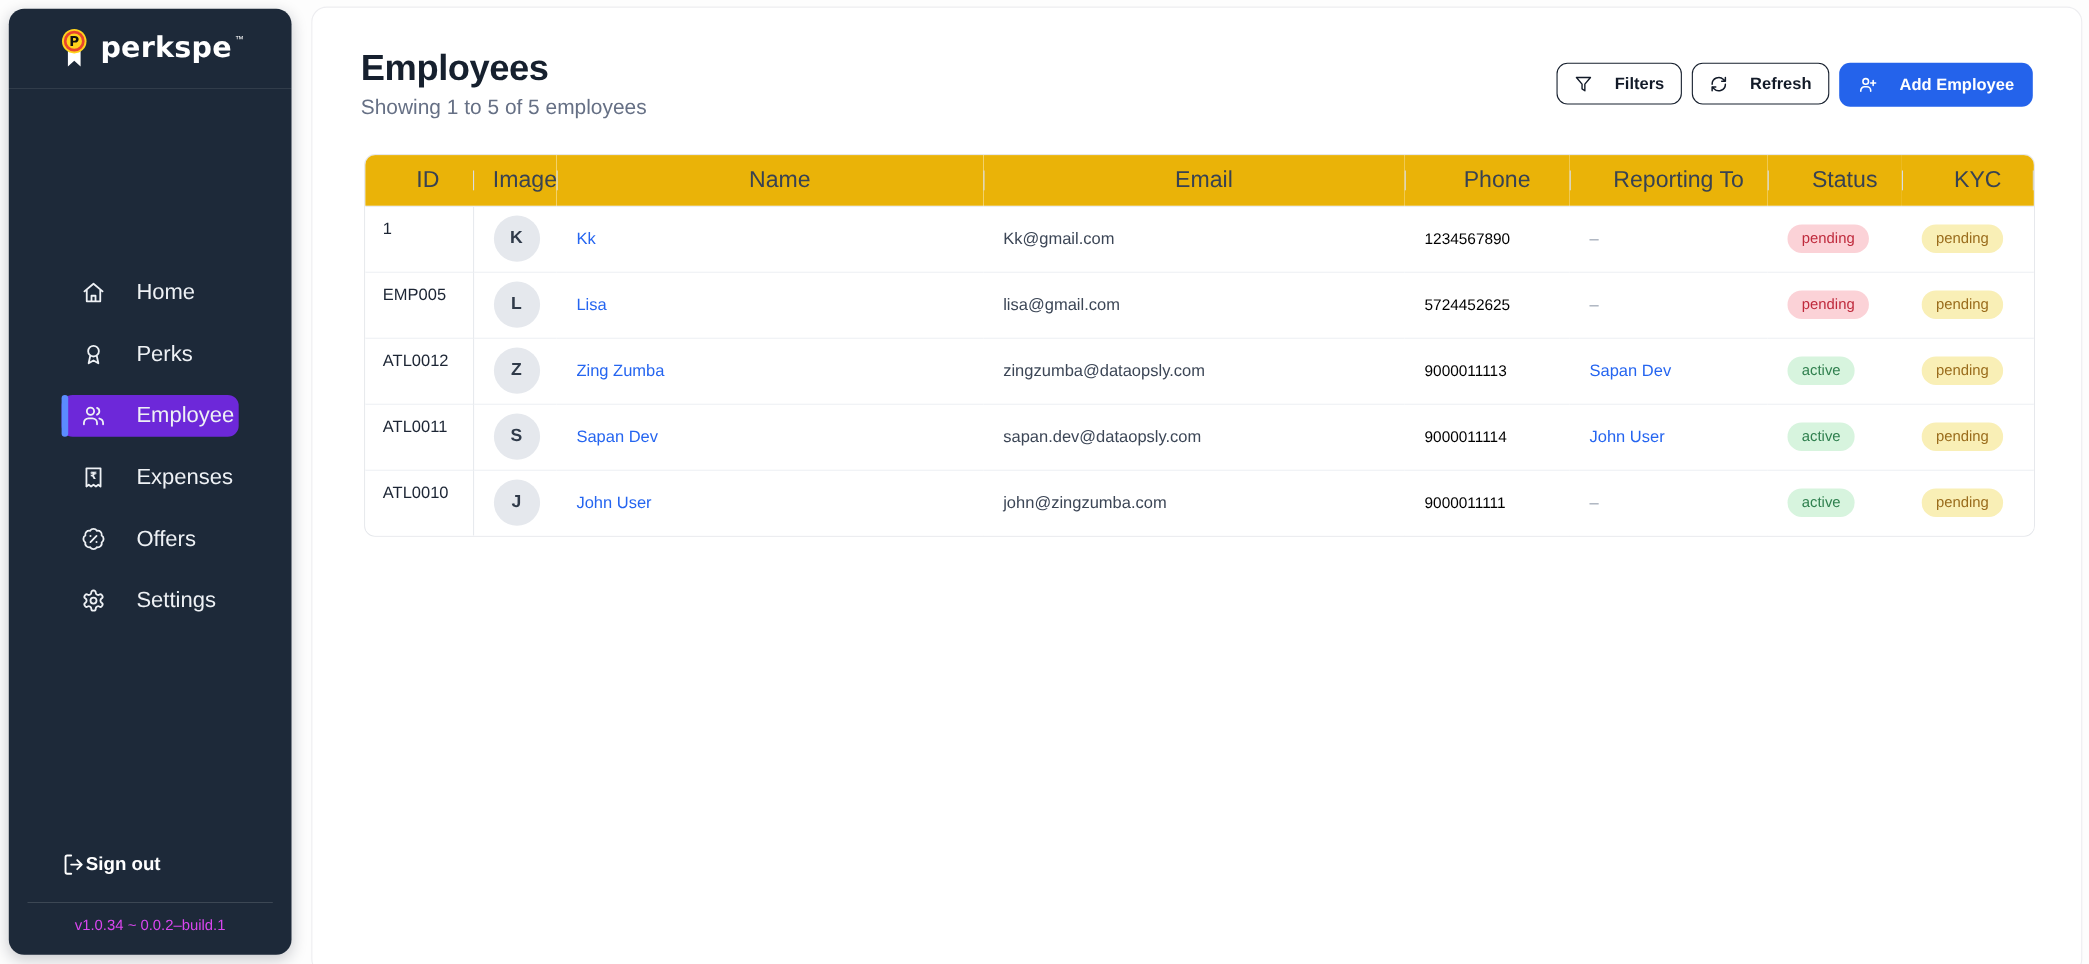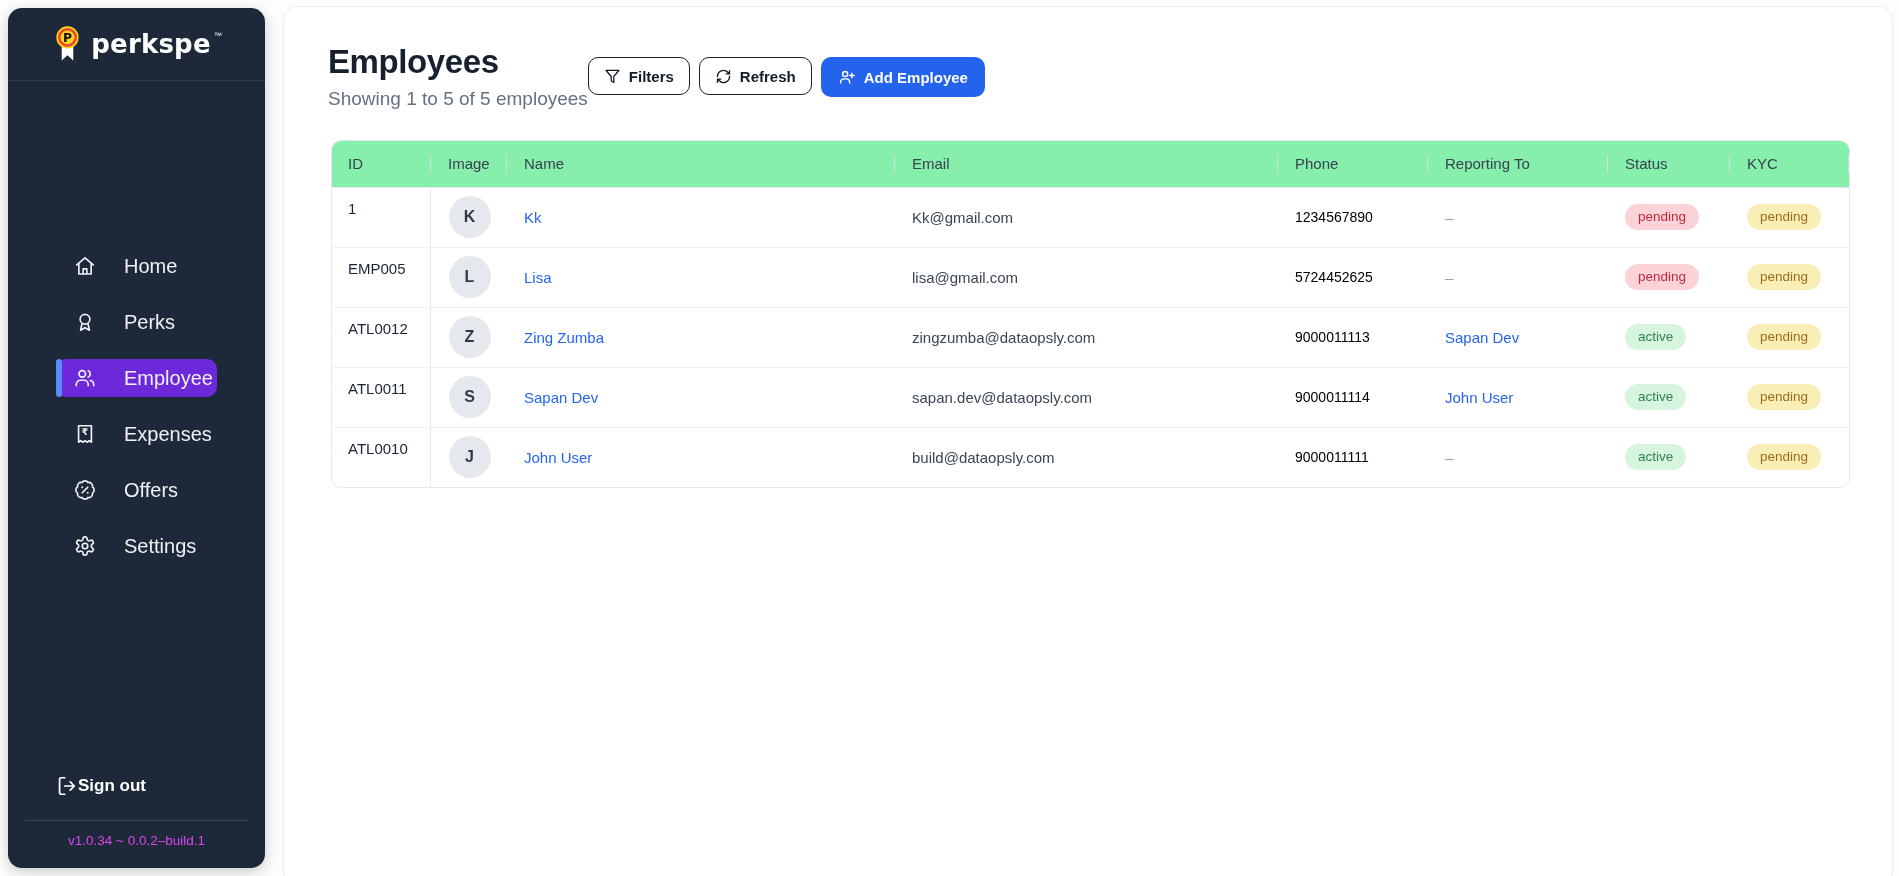--- a/index.html
+++ b/index.html
@@ -25,36 +25,36 @@
     width:6px; border-radius:6px; background:#5b8cff; }
   .spacer{ flex:1 1 auto; }
   .signout{ margin:0 48px 14px 48px; height:40px; display:flex; align-items:center;
     font-size:17px; font-weight:700; color:#fff; cursor:pointer; }
   .side-div{ margin:0 17px; border-top:1px solid rgba(255,255,255,.14); }
   .version{ text-align:center; padding:12px 0 20px 0; font-size:13.5px; color:#d946ef; }
 
   
   .main{ position:absolute; left:283px; top:6px; width:1610px; height:880px;
     background:#fff; border:1px solid #ededf0; border-radius:14px; }
-  .page-header{ display:flex; align-items:flex-start;
+  .page-header{ display:flex; justify-content:space-between; align-items:flex-start;
     padding:36px 44px 0 44px; }
   .page-title{ font-size:33px; font-weight:800; color:#16202e; letter-spacing:-.4px;}
   .page-subtitle{ margin-top:7px; font-size:19px; color:#667085; }
   .actions{ display:flex; gap:9px; margin-top:14px; }
-  .btn{ display:inline-flex; align-items:center; gap:8px; height:38px; padding:0 15px;
+  .btn{ display:inline-flex; align-items:center; gap:20px; height:38px; padding:0 15px;
     border-radius:10px; background:#fff; border:1.5px solid #17202e; font-size:15px;
     font-weight:600; color:#121a28; cursor:pointer; font-family:inherit;}
   .btn-primary{ height:40px; background:#2463eb; border:none; color:#fff;
     font-weight:700; padding:0 17px; }
 
   
   .table-wrap{ margin:30px 0 0 47px; width:1519px; border:1px solid #e6e8ec;
     border-radius:10px; overflow:hidden; background:#fff; }
   table{ border-collapse:collapse; table-layout:fixed; width:1517px; }
-  thead th{ height:46px; background:#86efac; text-align:left; font-size:15px;
+  thead th{ height:46px; background:#eab308; text-align:center; font-size:21px;
     font-weight:400; color:#384252; padding-left:18px; position:relative;
     border-bottom:1px solid #e7eaee; white-space:nowrap;}
   thead th:first-child{ padding-left:16px; }
   thead th + th::before{ content:''; position:absolute; left:0; top:50%;
     transform:translateY(-50%); width:1px; height:18px; background:#d9dde3; }
   thead th:last-child::after{ content:''; position:absolute; right:0; top:50%;
     transform:translateY(-50%); width:1px; height:18px; background:#d9dde3; }
   tbody td{ height:60px; padding-left:18px; font-size:15px; color:#3c4656;
     background:#fff; }
   tbody tr + tr td{ border-top:1px solid #eef0f4; }
@@ -281,21 +281,21 @@
     <td class="c-phone">9000011114</td>
     <td class="c-rep"><a class="link">John User</a></td>
     <td><span class="badge badge-green">active</span></td>
     <td><span class="badge badge-yellow">pending</span></td>
   </tr>
 
   <tr>
     <td>ATL0010</td>
     <td><span class="avatar">J</span></td>
     <td><a class="link">John User</a></td>
-    <td>build@dataopsly.com</td>
+    <td>john@zingzumba.com</td>
     <td class="c-phone">9000011111</td>
     <td class="c-rep"><span class="dash">–</span></td>
     <td><span class="badge badge-green">active</span></td>
     <td><span class="badge badge-yellow">pending</span></td>
   </tr>
 </tbody>
     </table>
   </div>
 </main>
 

